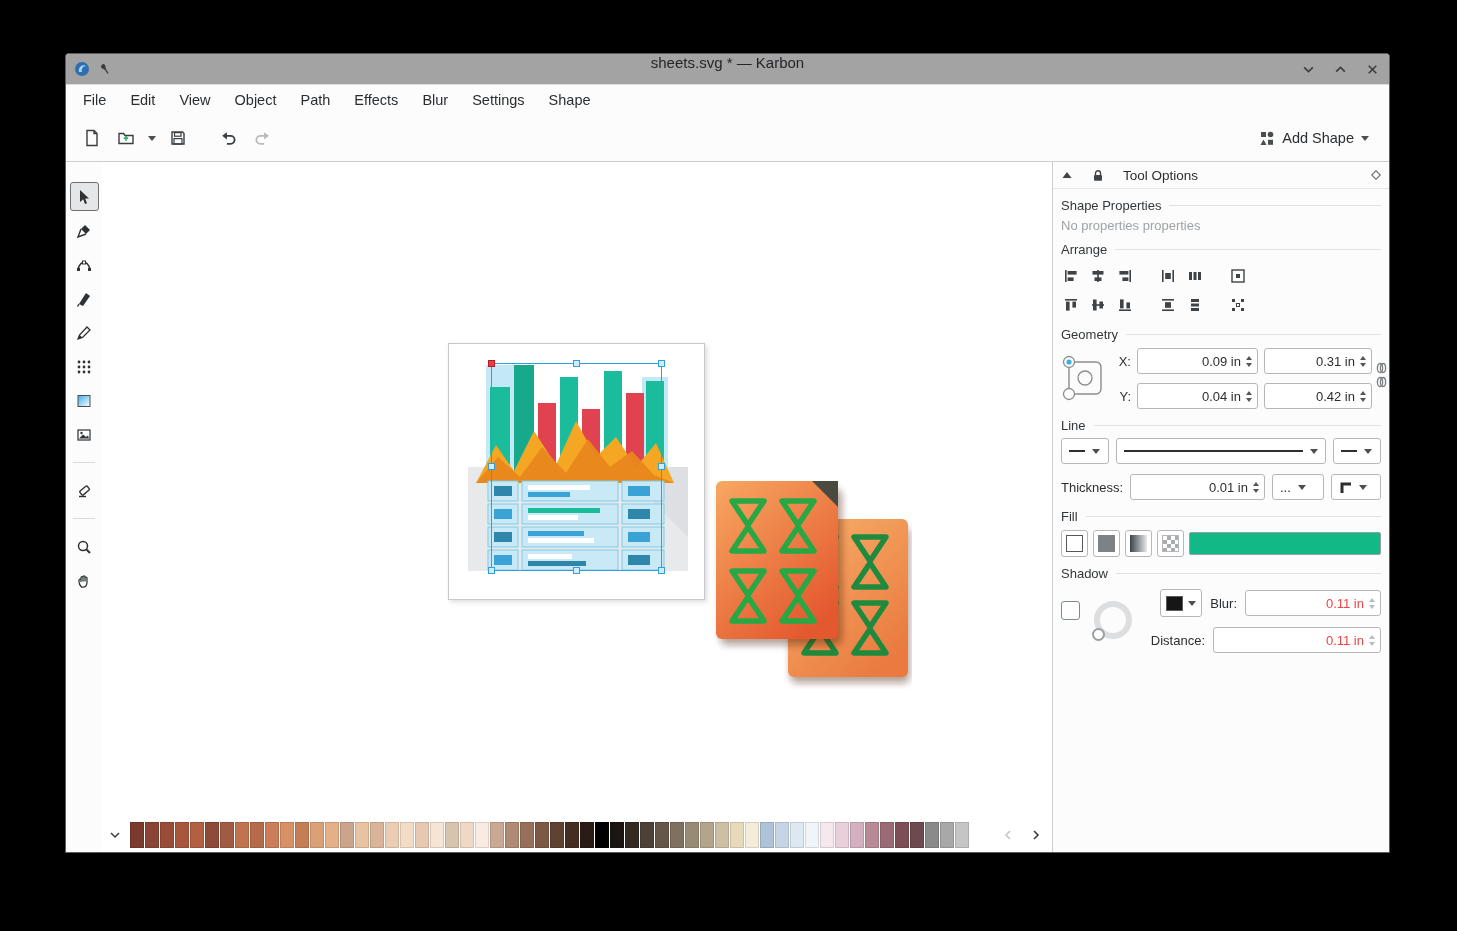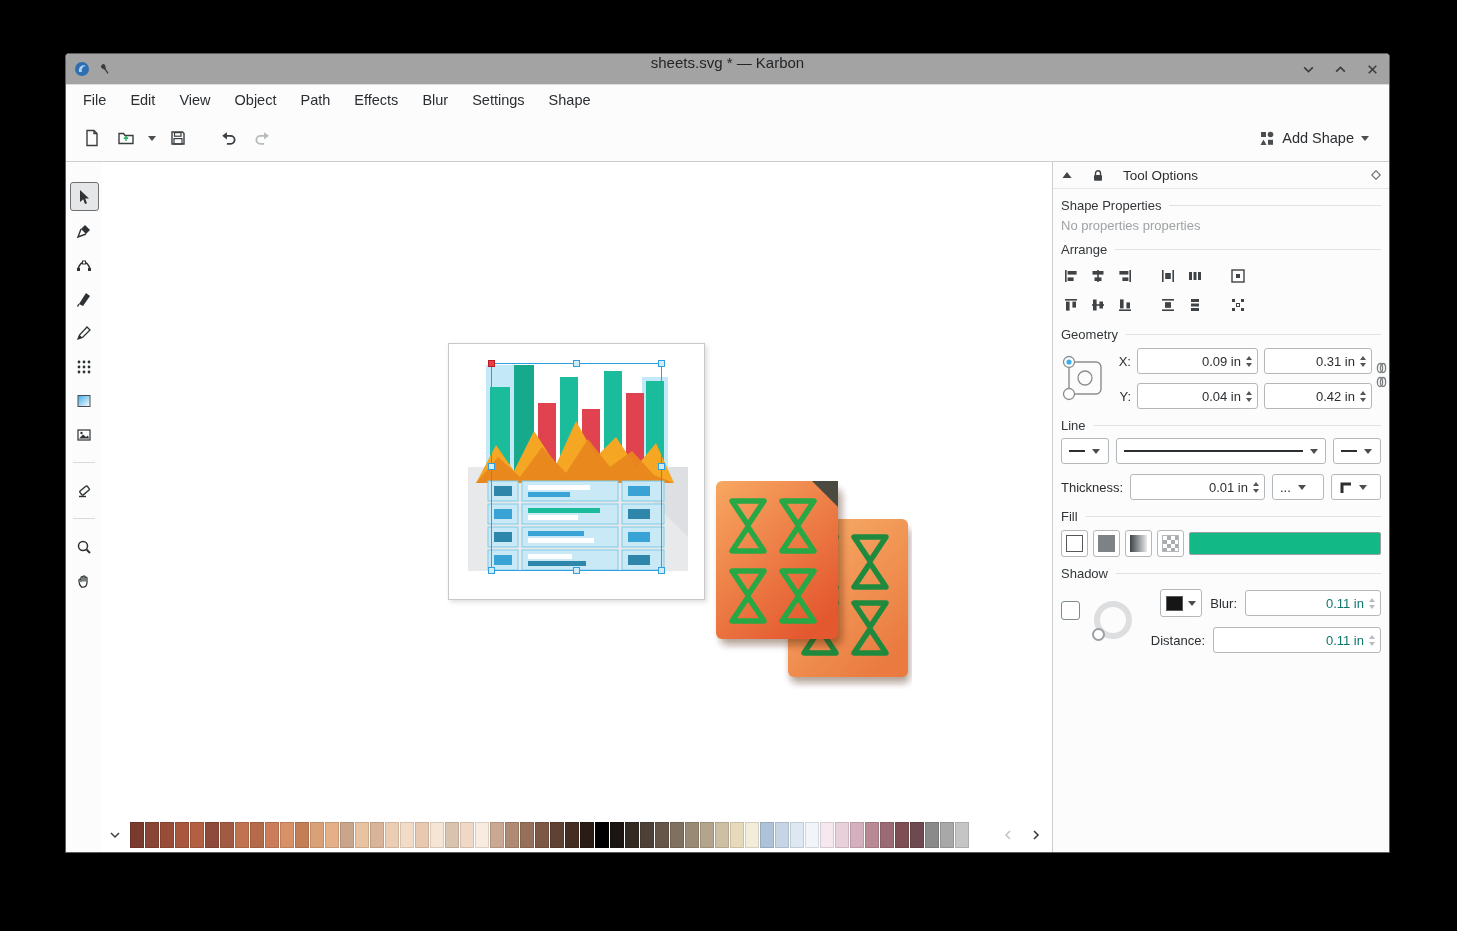--- a/index.html
+++ b/index.html
@@ -62,21 +62,21 @@
   .ab{width:27px;height:27px;display:flex;align-items:center;justify-content:center;border-radius:3px}
   .gsep{width:16px}
   
   .geo{display:flex;align-items:flex-start;margin:6px 4px 2px 6px;gap:4px}
   .anchor-box{width:54px;height:60px;display:flex;align-items:center;justify-content:center}
   .geo-rows{flex:1;display:flex;flex-direction:column;gap:9px}
   .geo-row{display:flex;align-items:center;gap:6px}
   .geo-label{width:16px;text-align:right}
   .spin{display:flex;align-items:center;border:1px solid #b4b8ba;border-radius:3px;background:#fff;height:26px;padding:0 5px 0 8px;box-sizing:border-box}
   .spin .val{flex:1;text-align:right;padding-right:5px;font-size:13px}
-  .spin.disabled .val{color:#0f766e}
+  .spin.disabled .val{color:#ef4444}
   .arrows{display:flex;flex-direction:column;gap:3px;align-items:center}
   .arr-up{width:0;height:0;border-left:3.5px solid transparent;border-right:3.5px solid transparent;border-bottom:4.5px solid #555}
   .arr-dn{width:0;height:0;border-left:3.5px solid transparent;border-right:3.5px solid transparent;border-top:4.5px solid #555}
   .spin.disabled .arr-up{border-bottom-color:#b9bcbe}.spin.disabled .arr-dn{border-top-color:#b9bcbe}
   .spin.w1{width:121px}.spin.w2{width:108px}
   .chain-col{width:14px;display:flex;flex-direction:column;align-items:center;gap:2px;padding-top:14px}
   .chev{width:0;height:0;border-left:4px solid transparent;border-right:4px solid transparent;border-top:5px solid #4a4e51}
   .combo{border:1px solid #b4b8ba;border-radius:3px;background:#fff;height:26px;display:flex;align-items:center;
          padding:0 7px;gap:7px;box-sizing:border-box}
   .lineprev{height:0;border-top:2px solid #2c2f31}

